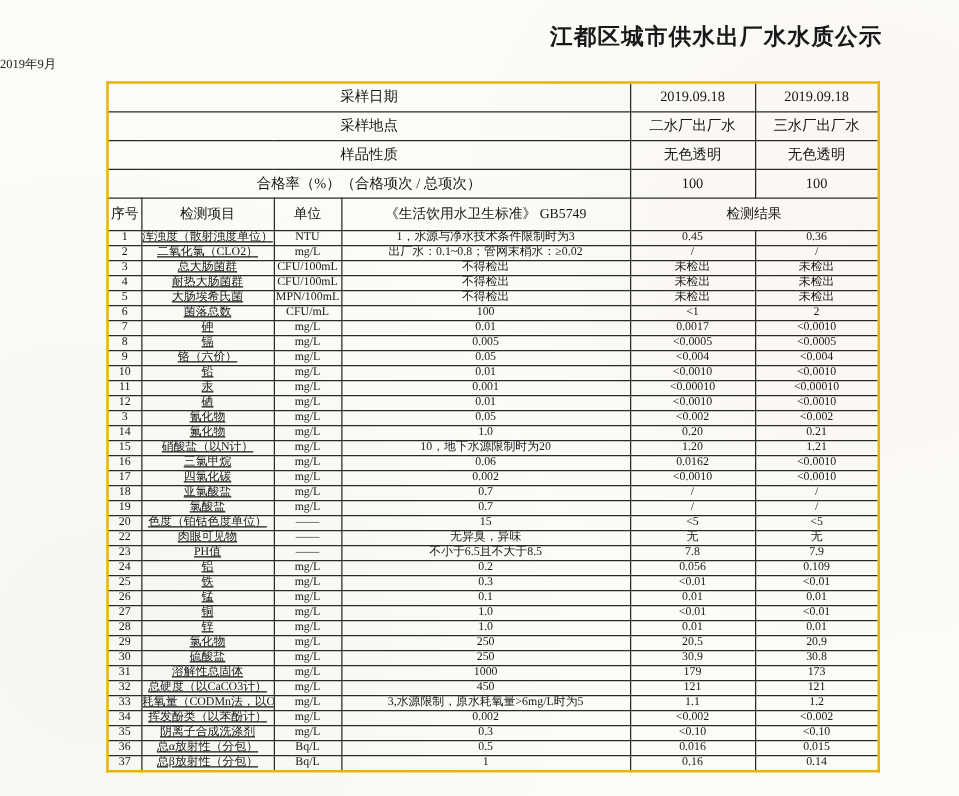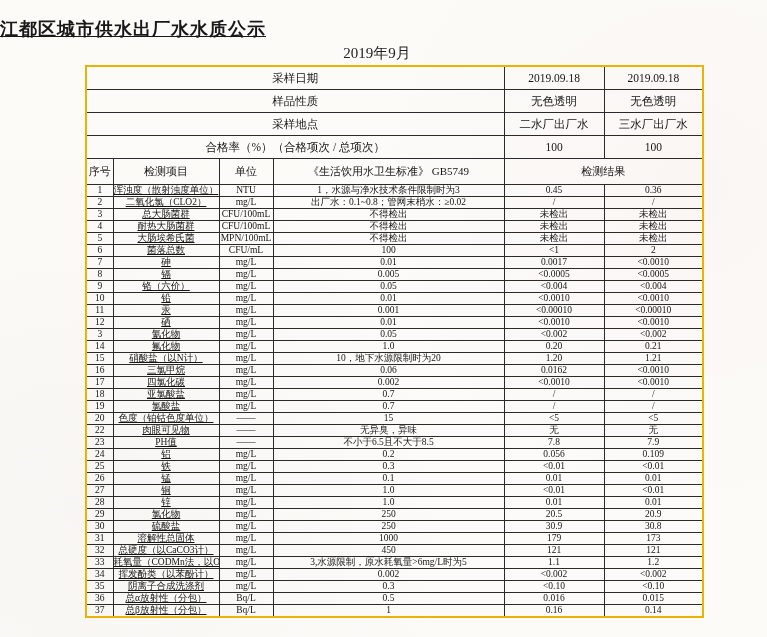--- a/index.html
+++ b/index.html
@@ -10,26 +10,26 @@
     color:#1c1c1c;
   }
   
   body::before{
     content:"";position:absolute;inset:0;pointer-events:none;
     background:
       radial-gradient(circle at 90% 30%, rgba(210,160,150,0.05), transparent 40%),
       radial-gradient(circle at 10% 80%, rgba(120,120,120,0.04), transparent 45%);
   }
   .page-title{
-    position:absolute;top:17px;left:0;width:706px;text-align:left;
-    font-size:18px;font-weight:bold;letter-spacing:1px;color:#181818;text-decoration:underline;
+    position:absolute;top:17px;left:0;width:706px;text-align:right;
+    font-size:18px;font-weight:bold;letter-spacing:1px;color:#181818;
   }
   .page-subtitle{
-    position:absolute;top:44px;left:0;width:706px;text-align:center;
-    font-size:15px;color:#222;margin-left:24px;
+    position:absolute;top:44px;left:0;width:706px;text-align:left;
+    font-size:10px;color:#222;
   }
   table.report{
     position:absolute;left:85px;top:65px;width:617px;
     border-collapse:collapse;table-layout:fixed;
     border:2px solid #eab308;
   }
   table.report td{
     border:1px solid #2a2a2a;
     padding:0;text-align:center;vertical-align:middle;
     font-size:9.5px;line-height:1.05;
@@ -57,28 +57,28 @@
       <col style="width:100px">
       <col style="width:99px">
   </colgroup>
   <tbody id="report-body">
     <tr class="info-row">
       <td colspan="4">采样日期</td>
       <td>2019.09.18</td>
       <td>2019.09.18</td>
     </tr>
     <tr class="info-row">
+      <td colspan="4">采样地点</td>
+      <td>二水厂出厂水</td>
+      <td>三水厂出厂水</td>
+    </tr>
+    <tr class="info-row">
       <td colspan="4">样品性质</td>
       <td>无色透明</td>
       <td>无色透明</td>
-    </tr>
-    <tr class="info-row">
-      <td colspan="4">采样地点</td>
-      <td>二水厂出厂水</td>
-      <td>三水厂出厂水</td>
     </tr>
     <tr class="info-row">
       <td colspan="4">合格率（%）（合格项次 / 总项次）</td>
       <td>100</td>
       <td>100</td>
     </tr>
     <tr class="colhead-row">
       <td>序号</td>
       <td>检测项目</td>
       <td>单位</td>

